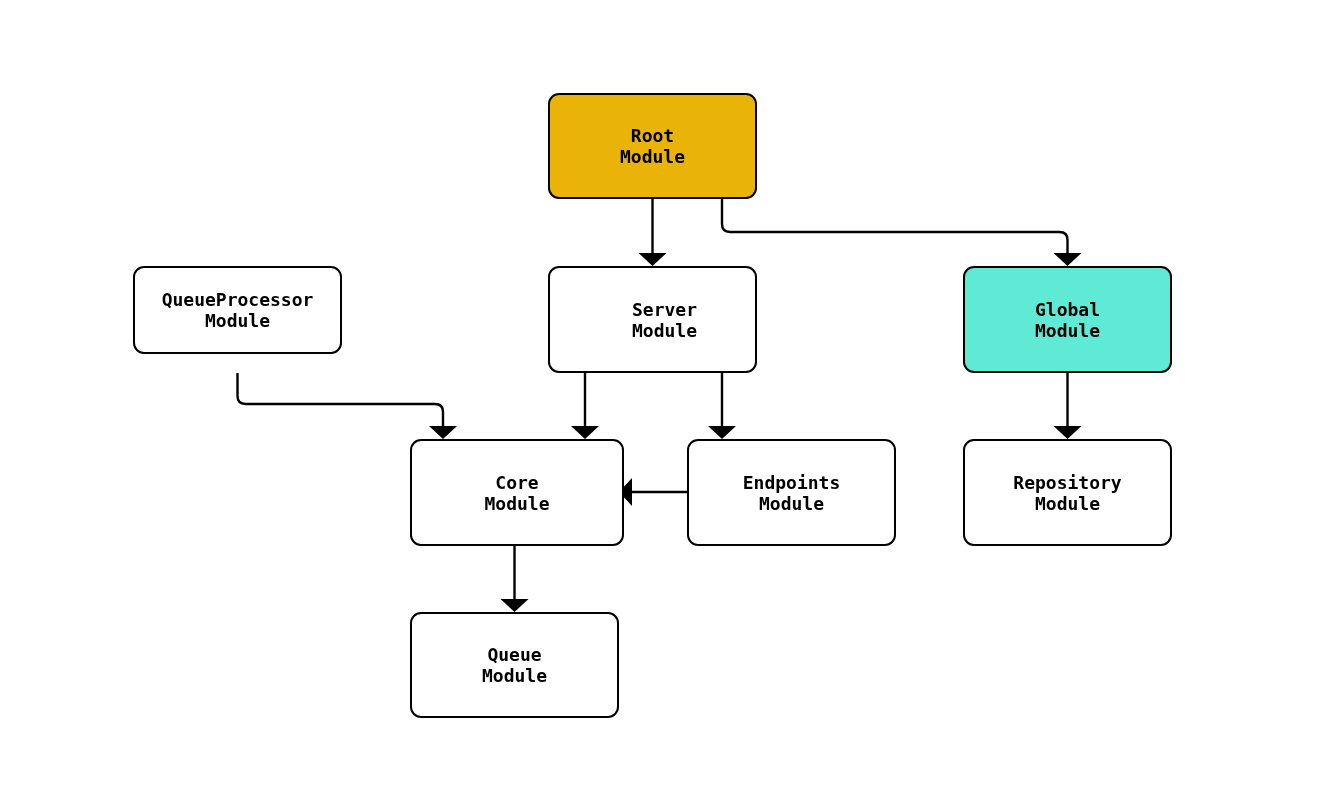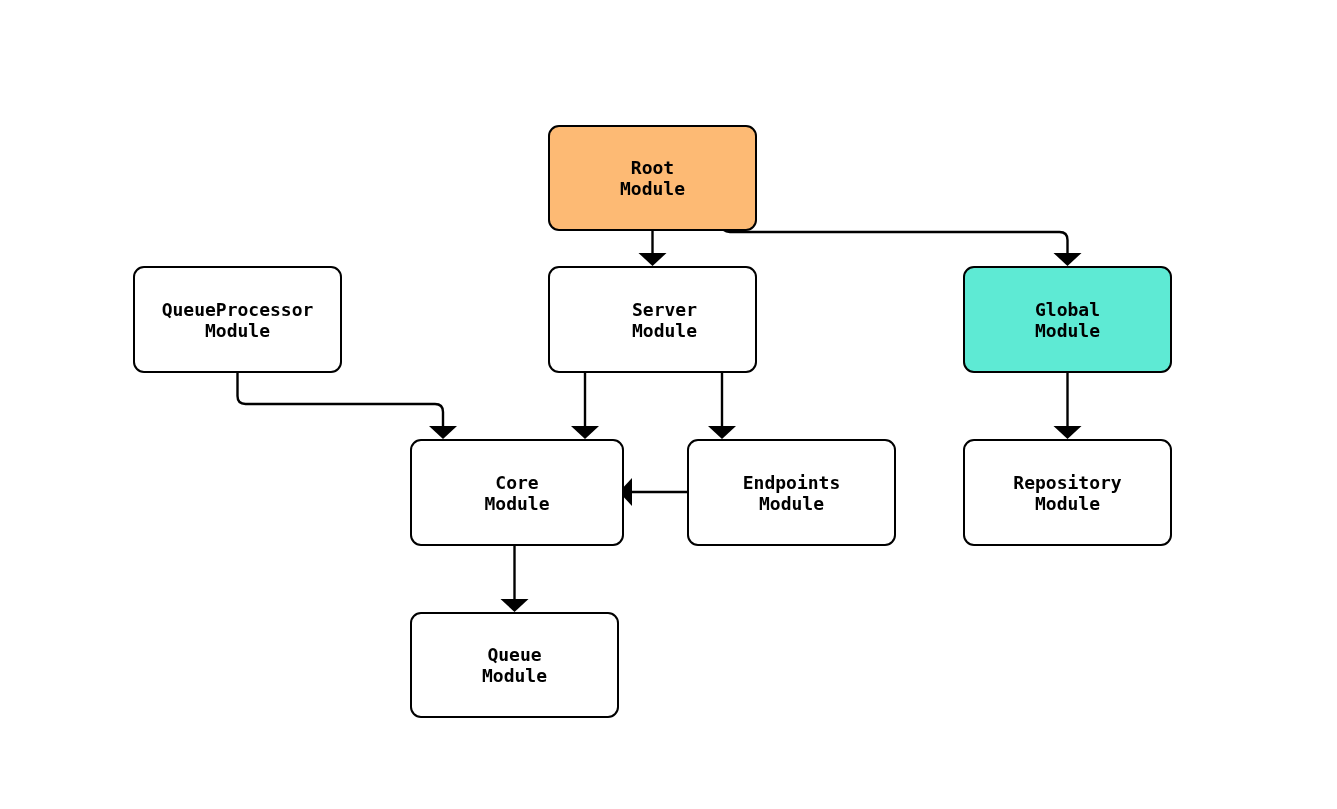--- a/index.html
+++ b/index.html
@@ -81,23 +81,23 @@
       <g>
         <path class="edge-path" d="M 1067.5 373 L 1067.5 426"></path>
         <polygon class="edge-arrowhead" points="1067.5,439 1053.5,426 1081.5,426"></polygon>
       </g>
       <g>
         <path class="edge-path" d="M 514.5 545 L 514.5 599"></path>
         <polygon class="edge-arrowhead" points="514.5,612 500.5,599 528.5,599"></polygon>
       </g>
     </svg>
   <div id="nodes-layer">
-      <div class="node" style="left: 548px; top: 93px; width: 209px; height: 106px; background: #fdba74; border-color: rgb(0, 0, 0); margin-top: 32px;"><span>Root
+      <div class="node" style="left: 548px; top: 93px; width: 209px; height: 106px; background: #eab308; border-color: rgb(0, 0, 0);"><span>Root
 Module</span></div>
-      <div class="node" style="left: 133px; top: 266px; width: 209px; height: 107px; background: rgb(255, 255, 255); border-color: rgb(0, 0, 0);"><span>QueueProcessor
+      <div class="node" style="left: 133px; top: 266px; width: 209px; height: 88px; background: rgb(255, 255, 255); border-color: rgb(0, 0, 0);"><span>QueueProcessor
 Module</span></div>
       <div class="node" style="left: 548px; top: 266px; width: 209px; height: 107px; background: rgb(255, 255, 255); border-color: rgb(0, 0, 0); padding-left: 24px;"><span>Server
 Module</span></div>
       <div class="node" style="left: 963px; top: 266px; width: 209px; height: 107px; background: #5eead4; border-color: rgb(0, 0, 0);"><span>Global
 Module</span></div>
       <div class="node" style="left: 410px; top: 439px; width: 214px; height: 107px; background: rgb(255, 255, 255); border-color: rgb(0, 0, 0);"><span>Core
 Module</span></div>
       <div class="node" style="left: 687px; top: 439px; width: 209px; height: 107px; background: rgb(255, 255, 255); border-color: rgb(0, 0, 0);"><span>Endpoints
 Module</span></div>
       <div class="node" style="left: 963px; top: 439px; width: 209px; height: 107px; background: rgb(255, 255, 255); border-color: rgb(0, 0, 0);"><span>Repository

